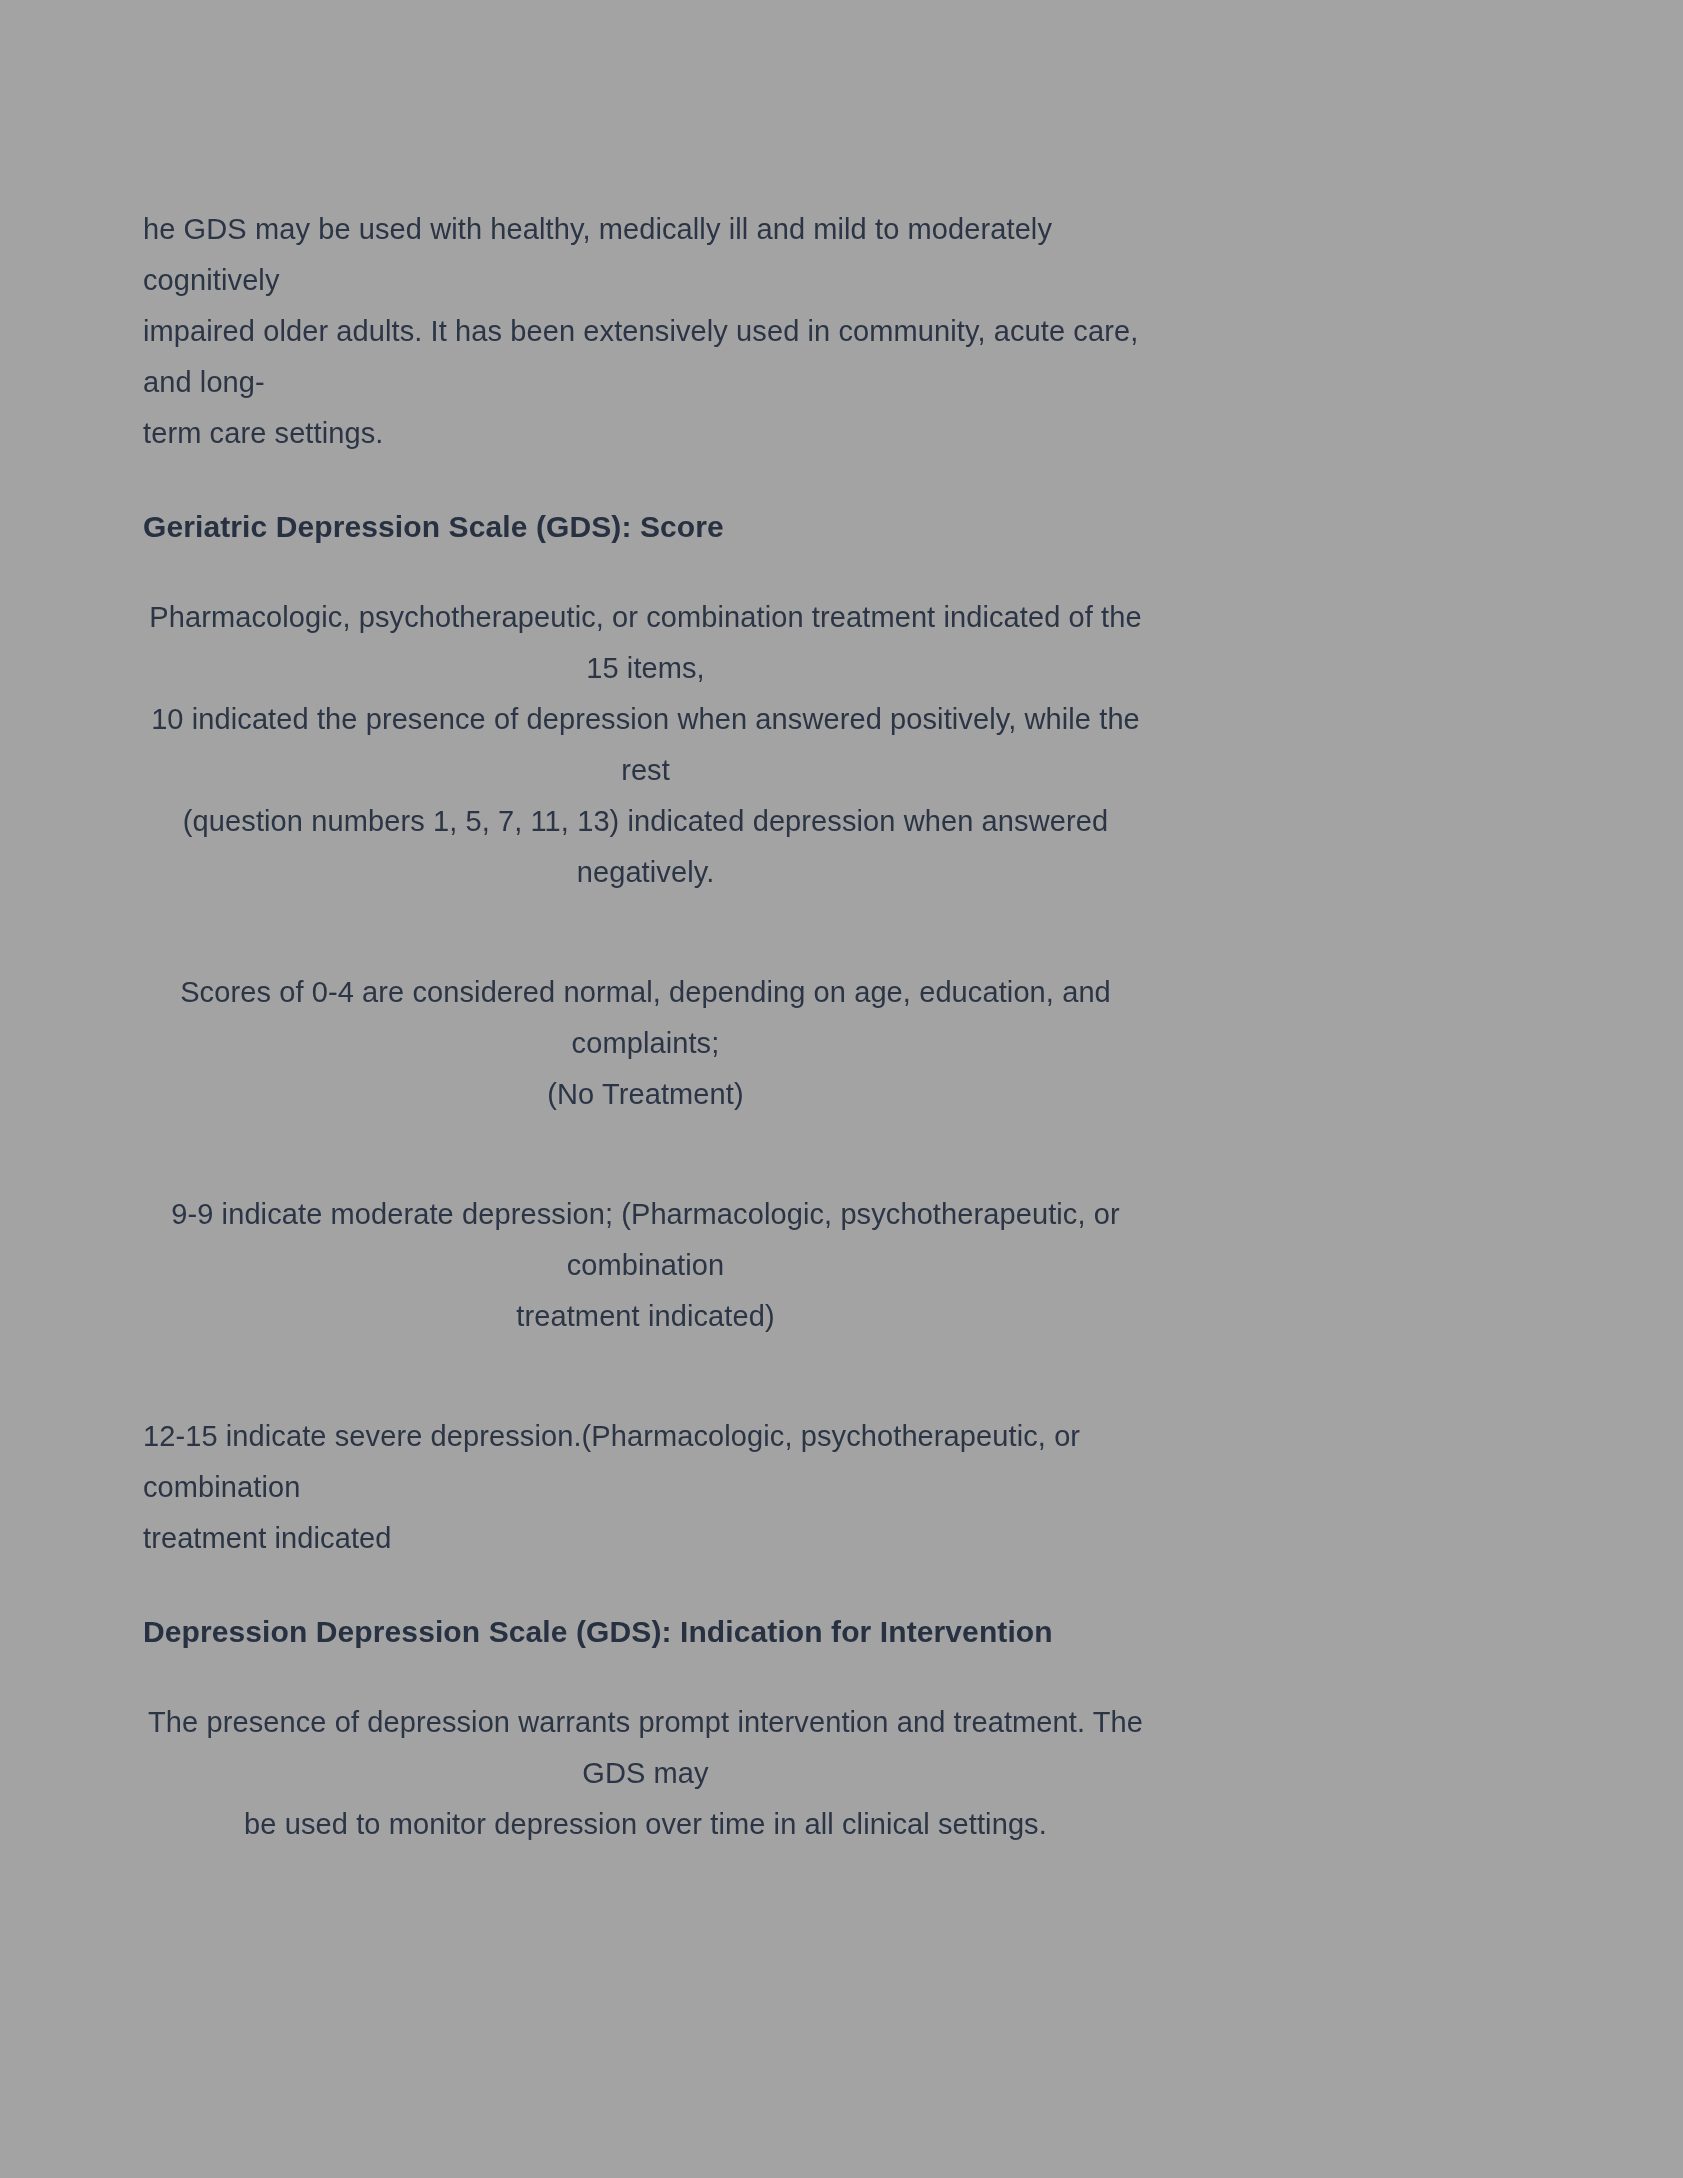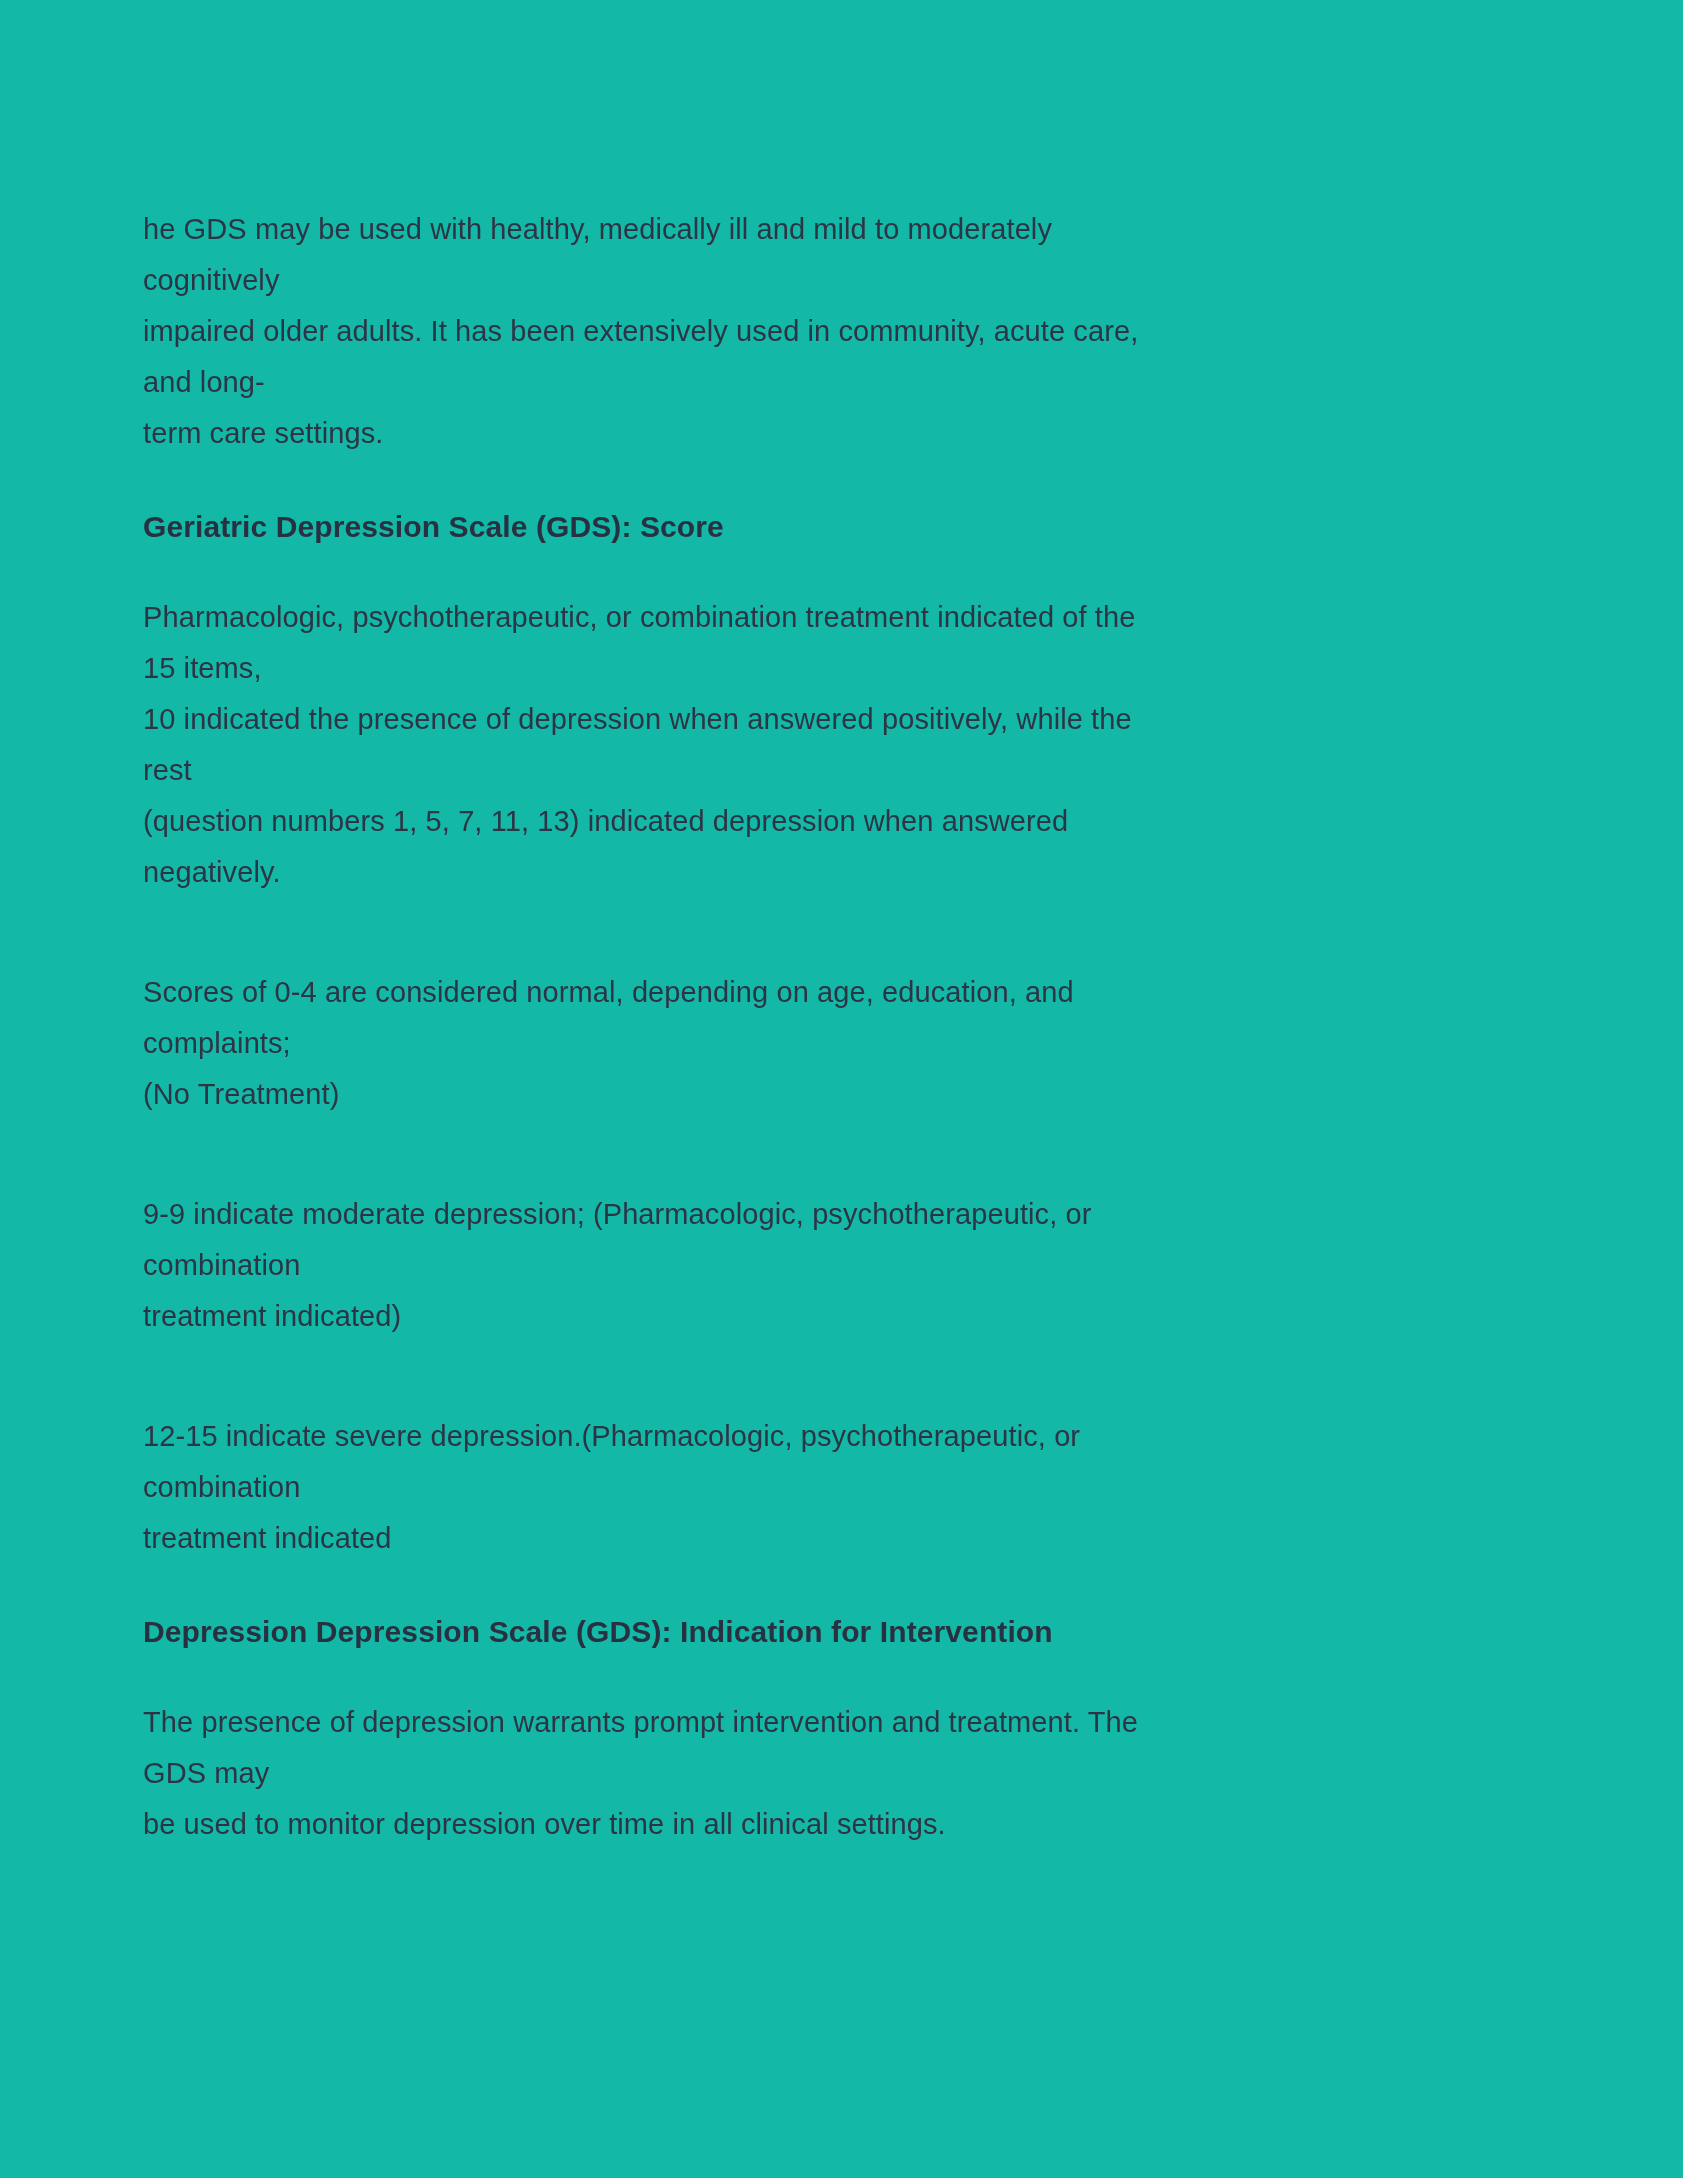--- a/index.html
+++ b/index.html
@@ -4,40 +4,41 @@
 <style>
   html, body {
     margin: 0;
     padding: 0;
     background: #ffffff;
   }
   .page {
     position: relative;
     width: 1683px;
     height: 2178px;
-    background: #14b8a6;
+    background: #a3a3a3;
     overflow: hidden;
     font-family: "Liberation Sans", sans-serif;
     color: #2b3545;
   }
   .doc {
     box-sizing: border-box;
     padding: 204px 0 0 143px;
     width: 1148px;
   }
   .para {
     font-size: 29px;
     line-height: 51px;
     font-weight: 400;
     margin: 0 0 42px 0;
     white-space: pre-line;
     letter-spacing: 0.1px;
   }
   .para.gap-lg {
     margin-bottom: 69px;
+    text-align: center;
   }
   .heading {
     font-size: 30px;
     line-height: 51px;
     font-weight: 700;
     color: #273142;
     margin: 0 0 40px 0;
     white-space: pre-line;
     letter-spacing: 0.1px;
   }

